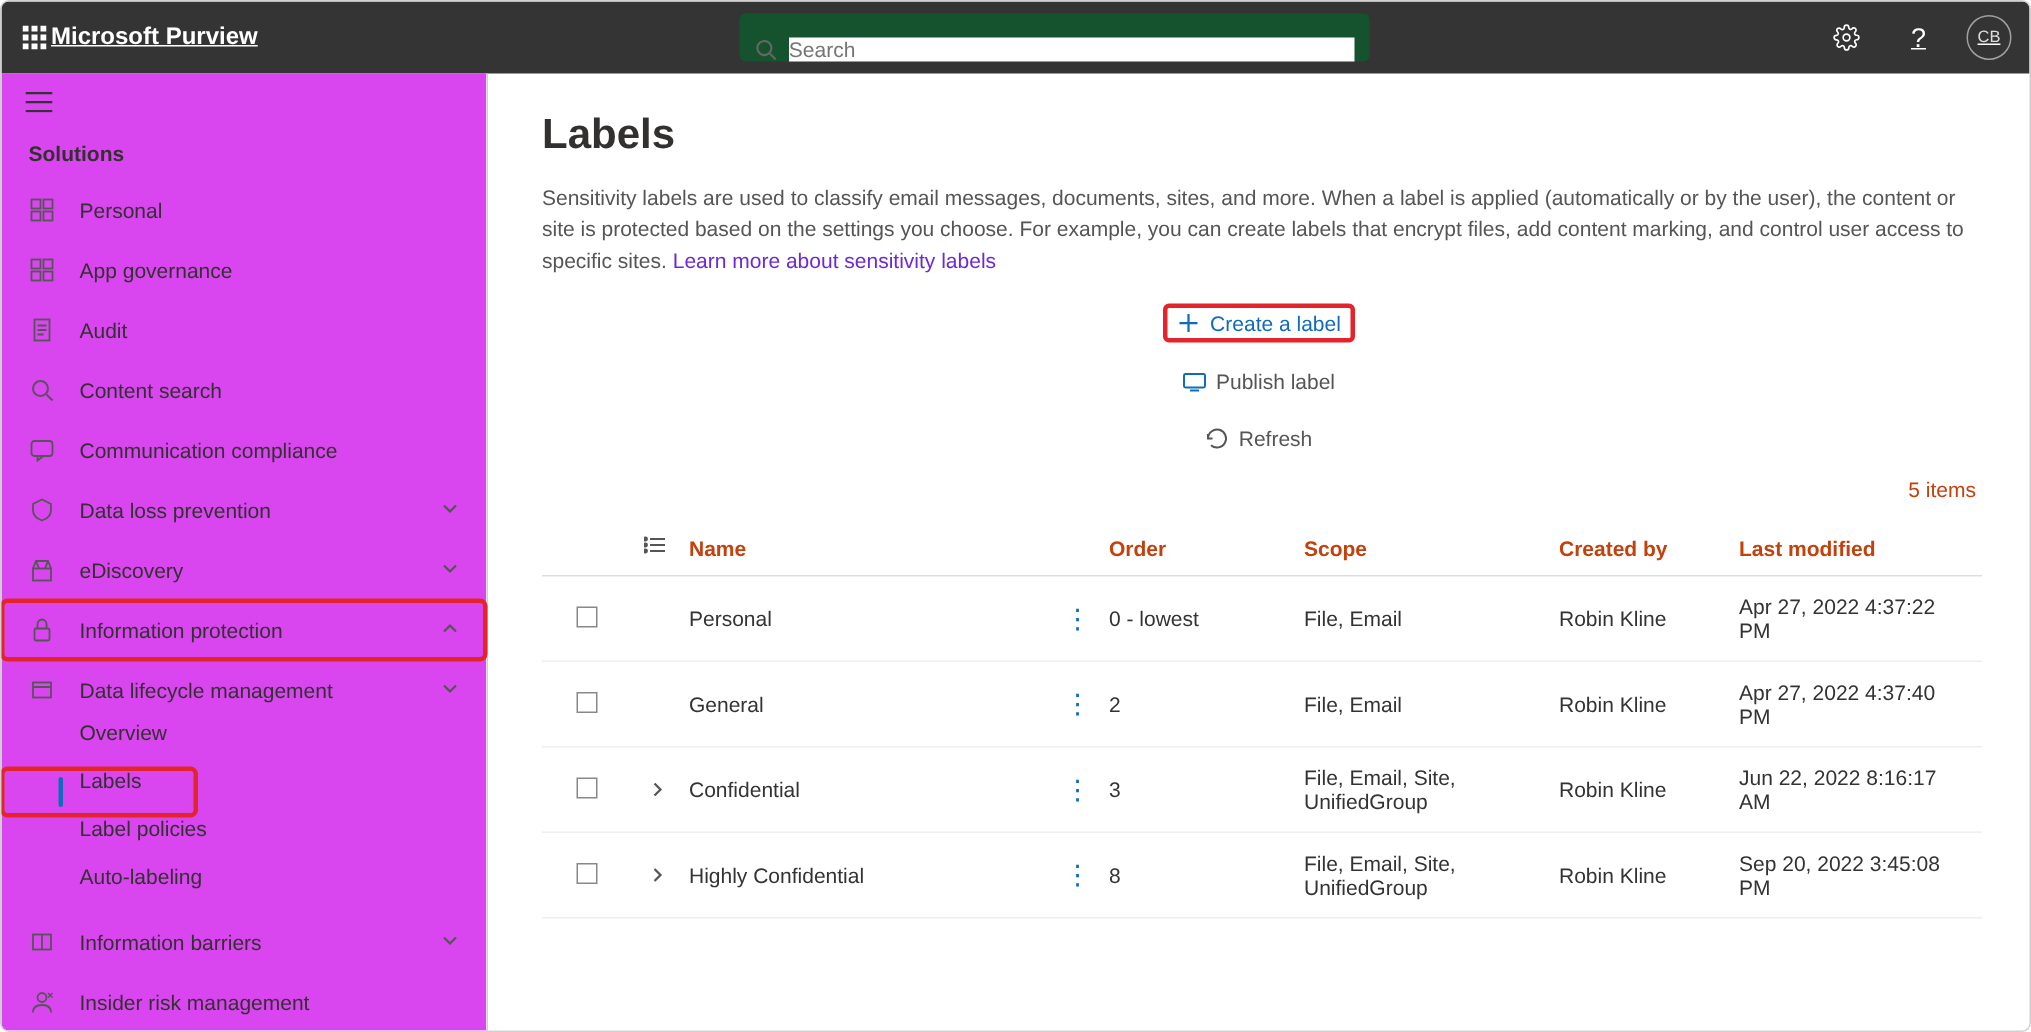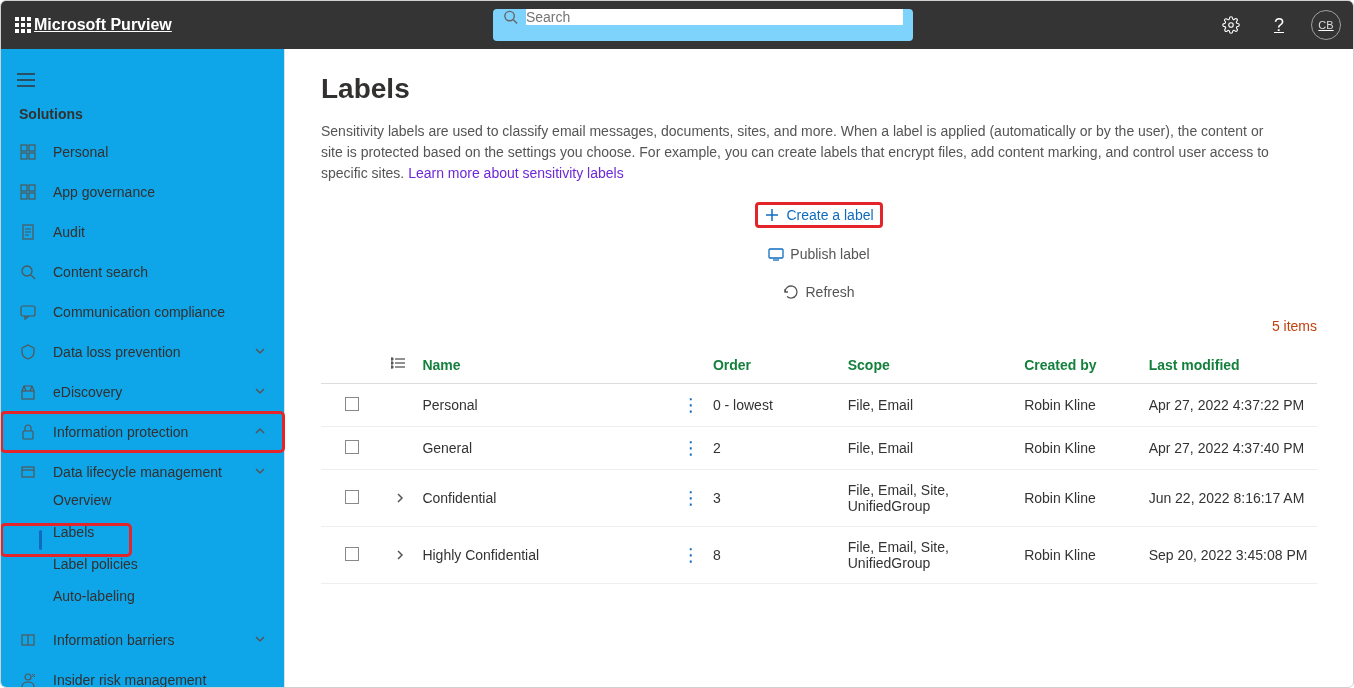--- a/index.html
+++ b/index.html
@@ -4,32 +4,32 @@
 <style>
   * { box-sizing: border-box; margin: 0; padding: 0; }
   html, body { height: 100%; font-family: "Segoe UI", Tahoma, sans-serif; font-size: 14px; color: #323130; background: #fff; }
   body { display: flex; flex-direction: column; width: 1354px; height: 688px; overflow: hidden; border: 1px solid #d0d0d0; border-radius: 6px; }
 
   
   .topbar { height: 48px; background: #343434; color: #fff; display: flex; align-items: center; padding: 0 12px; gap: 1px; text-decoration: underline; }
   .topbar .waffle { width: 20px; height: 20px; display:flex; align-items:center; justify-content:center; cursor:pointer;}
   .topbar .app-name { font-size: 16px; font-weight: 600; margin-right: 20px; }
   .topbar .search-wrap { flex: 0 0 auto; margin-left: 300px; }
-  .topbar .search { width: 420px; height: 32px; background: #7dd3fc; border-radius: 4px; display: flex; align-items: flex-start; padding: 0 10px; gap: 8px; }
+  .topbar .search { width: 420px; height: 32px; background: #14532d; border-radius: 4px; display: flex; align-items: flex-end; padding: 0 10px; gap: 8px; }
   .topbar .search input { border: none; outline: none; font-size: 14px; width: 100%; color:#333; }
   .topbar .spacer { flex: 1; }
   .topbar .right-icons { display: flex; align-items: center; gap: 16px; }
   .topbar .icon-btn { width: 32px; height: 32px; display:flex; align-items:center; justify-content:center; cursor:pointer; }
   .topbar .avatar { width: 30px; height: 30px; border: 1px solid #a0a0a0; border-radius: 50%; display:flex; align-items:center; justify-content:center; font-size: 11px; color:#ddd; }
 
   
   .body { flex: 1; display: flex; min-height: 0; }
 
   
-  .sidebar { width: 284px; background: #0ea5e9; border-right: 1px solid #e0e0e0; padding-top: 16px; flex-shrink:0;}
+  .sidebar { width: 324px; background: #d946ef; border-right: 1px solid #e0e0e0; padding-top: 4px; flex-shrink:0;}
   .sidebar .hamburger { padding: 8px 16px; cursor:pointer; }
   .sidebar .section-title { padding: 8px 18px 10px; font-weight: 600; font-size: 14px; }
   .nav-item { display: flex; align-items: center; height: 40px; padding: 0 18px; gap: 16px; cursor: pointer; font-size: 14px; position:relative;}
   .nav-item .nav-icon { width: 18px; height: 18px; display:flex; align-items:center; justify-content:center; color:#555;}
   .nav-item .chev { margin-left: auto; color:#555;}
   .nav-sub { padding-left: 52px; height: 32px; display:flex; align-items:flex-start; cursor:pointer; font-size:14px; position:relative;}
   .nav-sub.active::before { content:""; position:absolute; left:38px; top:6px; bottom:6px; width:3px; background:#0f6cbd; border-radius:2px;}
   .highlight { outline: 3px solid #e3242b; outline-offset: -2px; border-radius: 4px; }
 
   
@@ -39,21 +39,21 @@
   .page-desc a { color: #6d28d9; text-decoration: none; cursor:pointer;}
   .toolbar { display: flex; align-items: center; gap: 14px; margin-bottom: 12px; flex-direction: column; }
   .tool-btn { display: inline-flex; align-items: center; gap: 6px; padding: 4px 8px; cursor:pointer; color:#0f6cbd; border-radius:2px;}
   .tool-btn.secondary { color:#555; }
   .tool-btn svg { width:16px; height:16px; }
   .tool-count { margin-left: auto; color:#c2410c; }
   .tool-highlight { border: 3px solid #e3242b; padding: 2px 6px; border-radius:4px;}
 
   
   table { width: 100%; border-collapse: collapse; table-layout: fixed; }
-  thead th { text-align: left; font-weight: 600; font-size: 14px; color:#15803d; padding: 10px 8px; border-bottom: 1px solid #ddd;}
+  thead th { text-align: left; font-weight: 600; font-size: 14px; color:#c2410c; padding: 10px 8px; border-bottom: 1px solid #ddd;}
   tbody td { padding: 12px 8px; border-bottom: 1px solid #eee; font-size:14px; color:#333; vertical-align: middle;}
   .chk { width: 14px; height: 14px; border: 1px solid #888; display:inline-block; cursor:pointer;}
   .kebab { color:#0f6cbd; cursor:pointer; font-size:18px; line-height:1;}
   .expander { color:#555; cursor:pointer; padding: 0 4px;}
   col.c-check { width: 60px; }
   col.c-expand { width: 30px; }
   col.c-name { width: 250px; }
   col.c-kebab { width: 30px; }
   col.c-order { width: 130px; }
   col.c-scope { width: 170px; }

